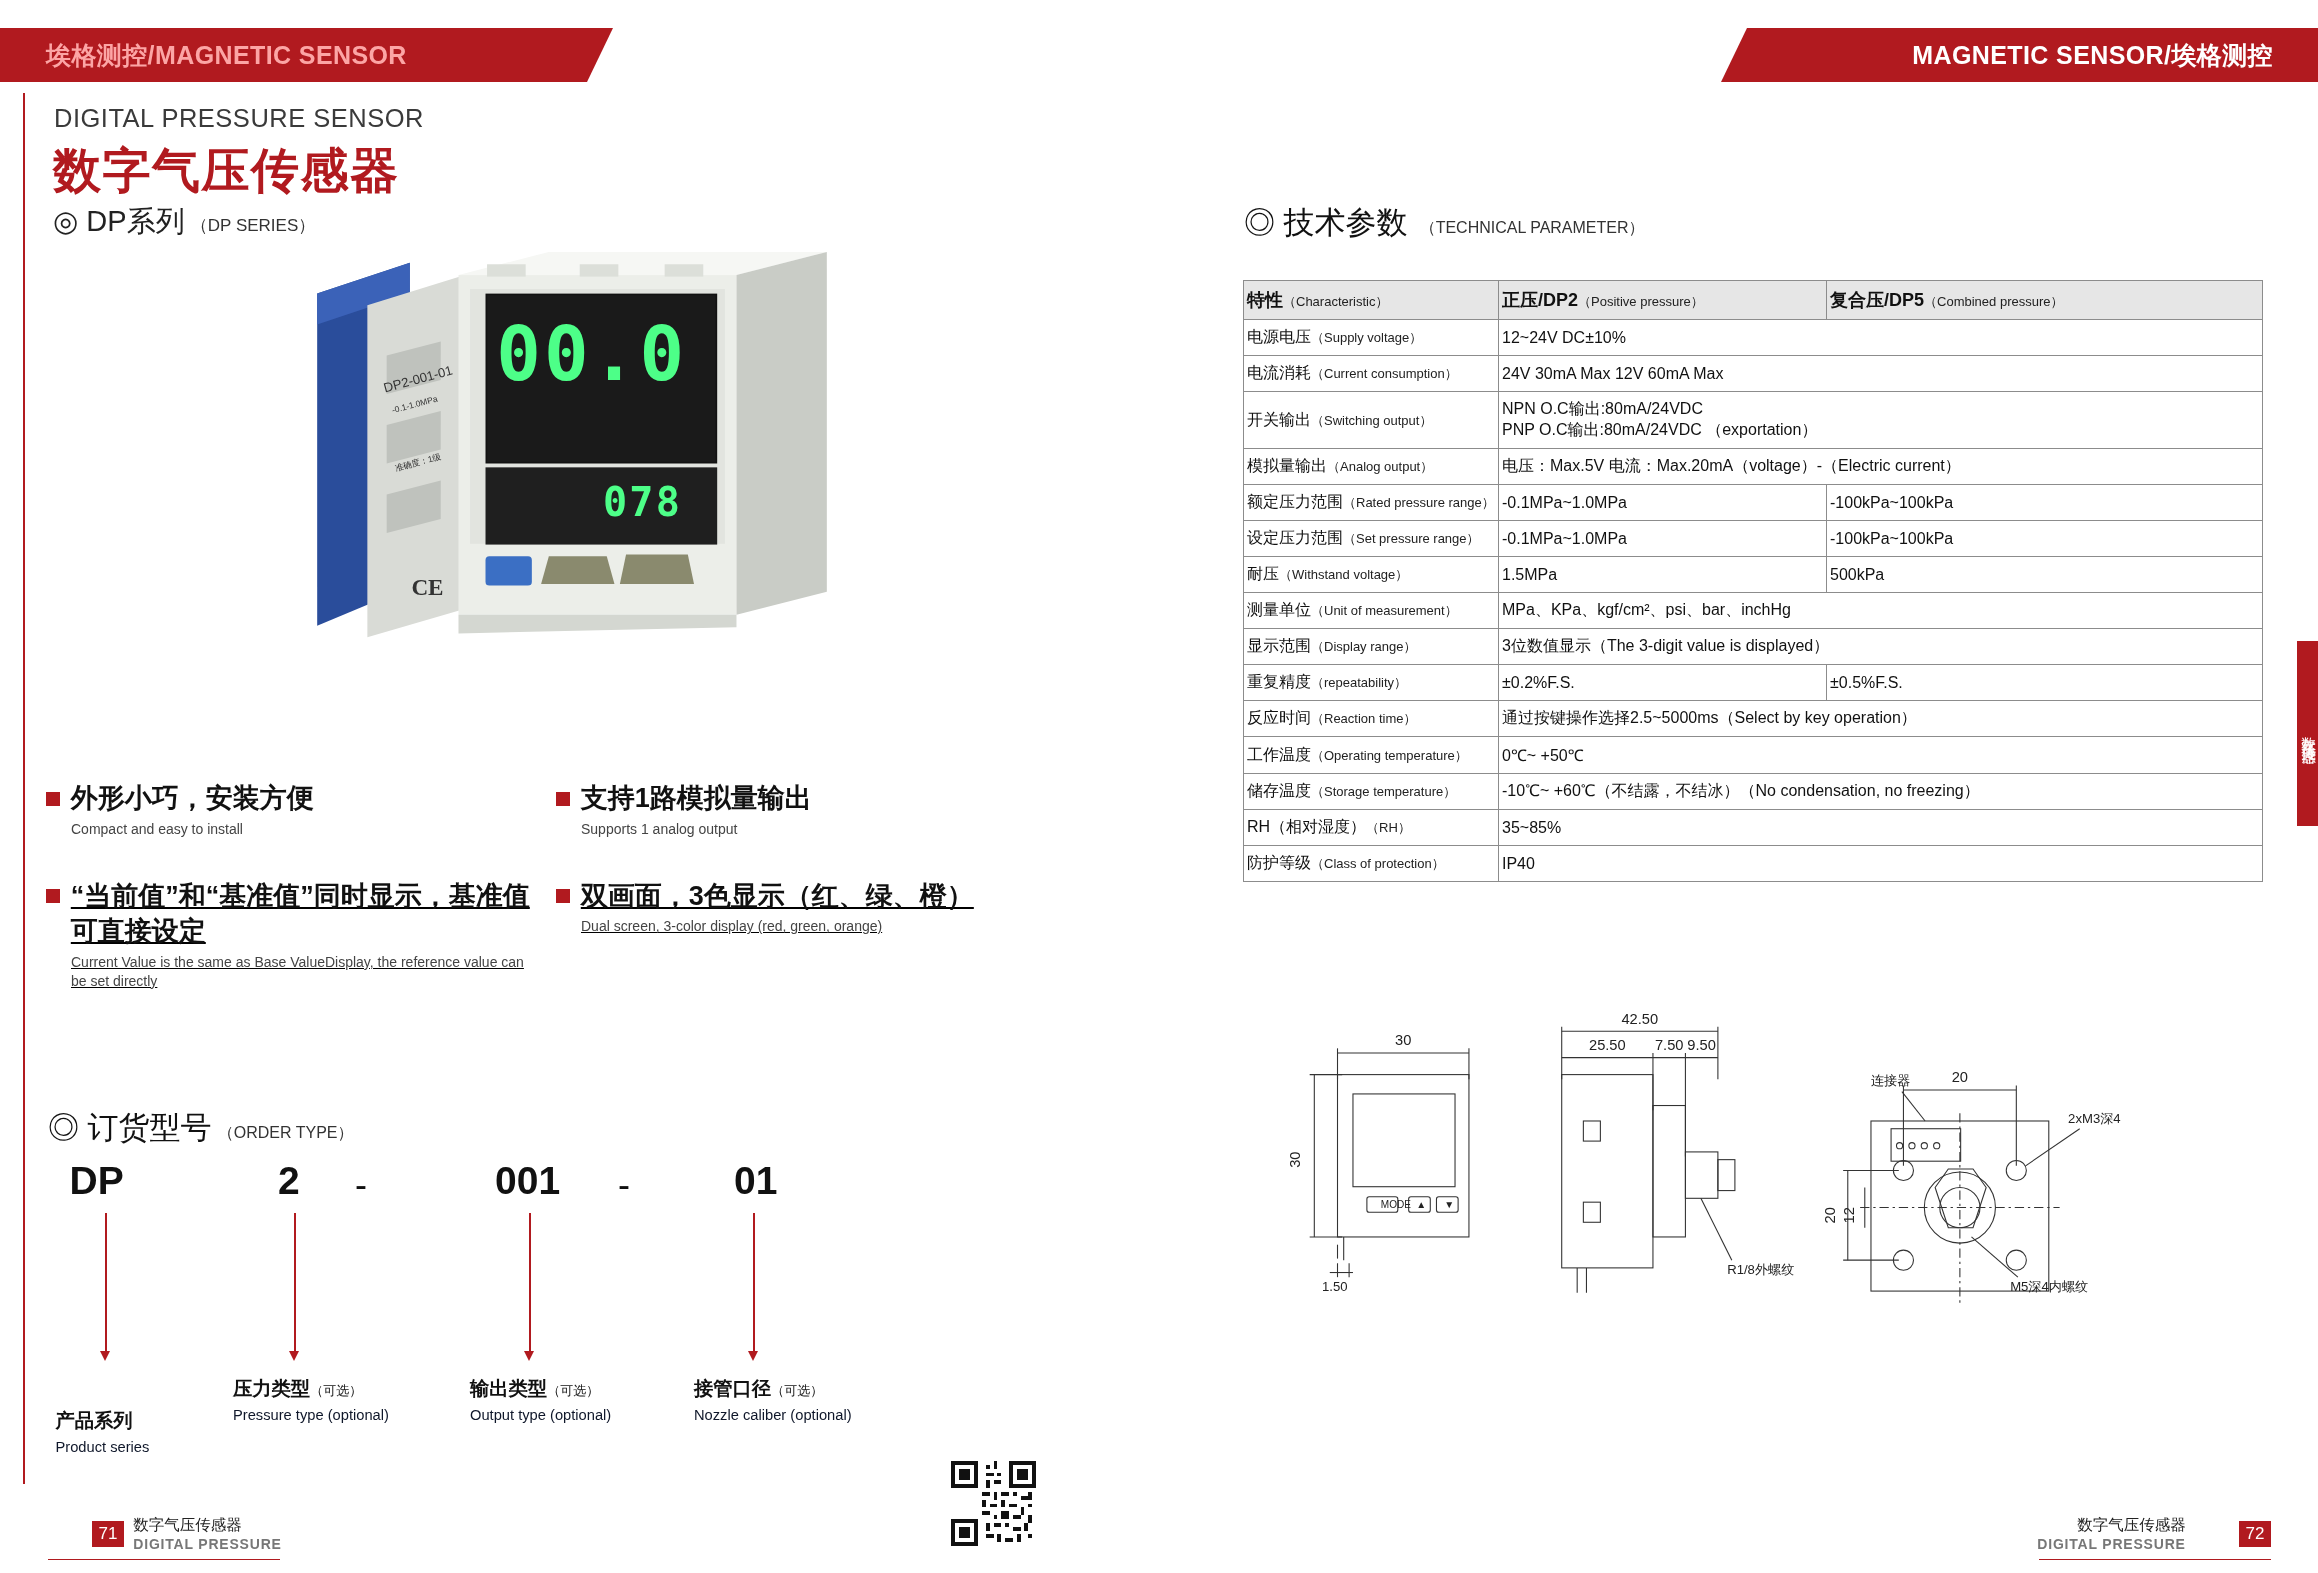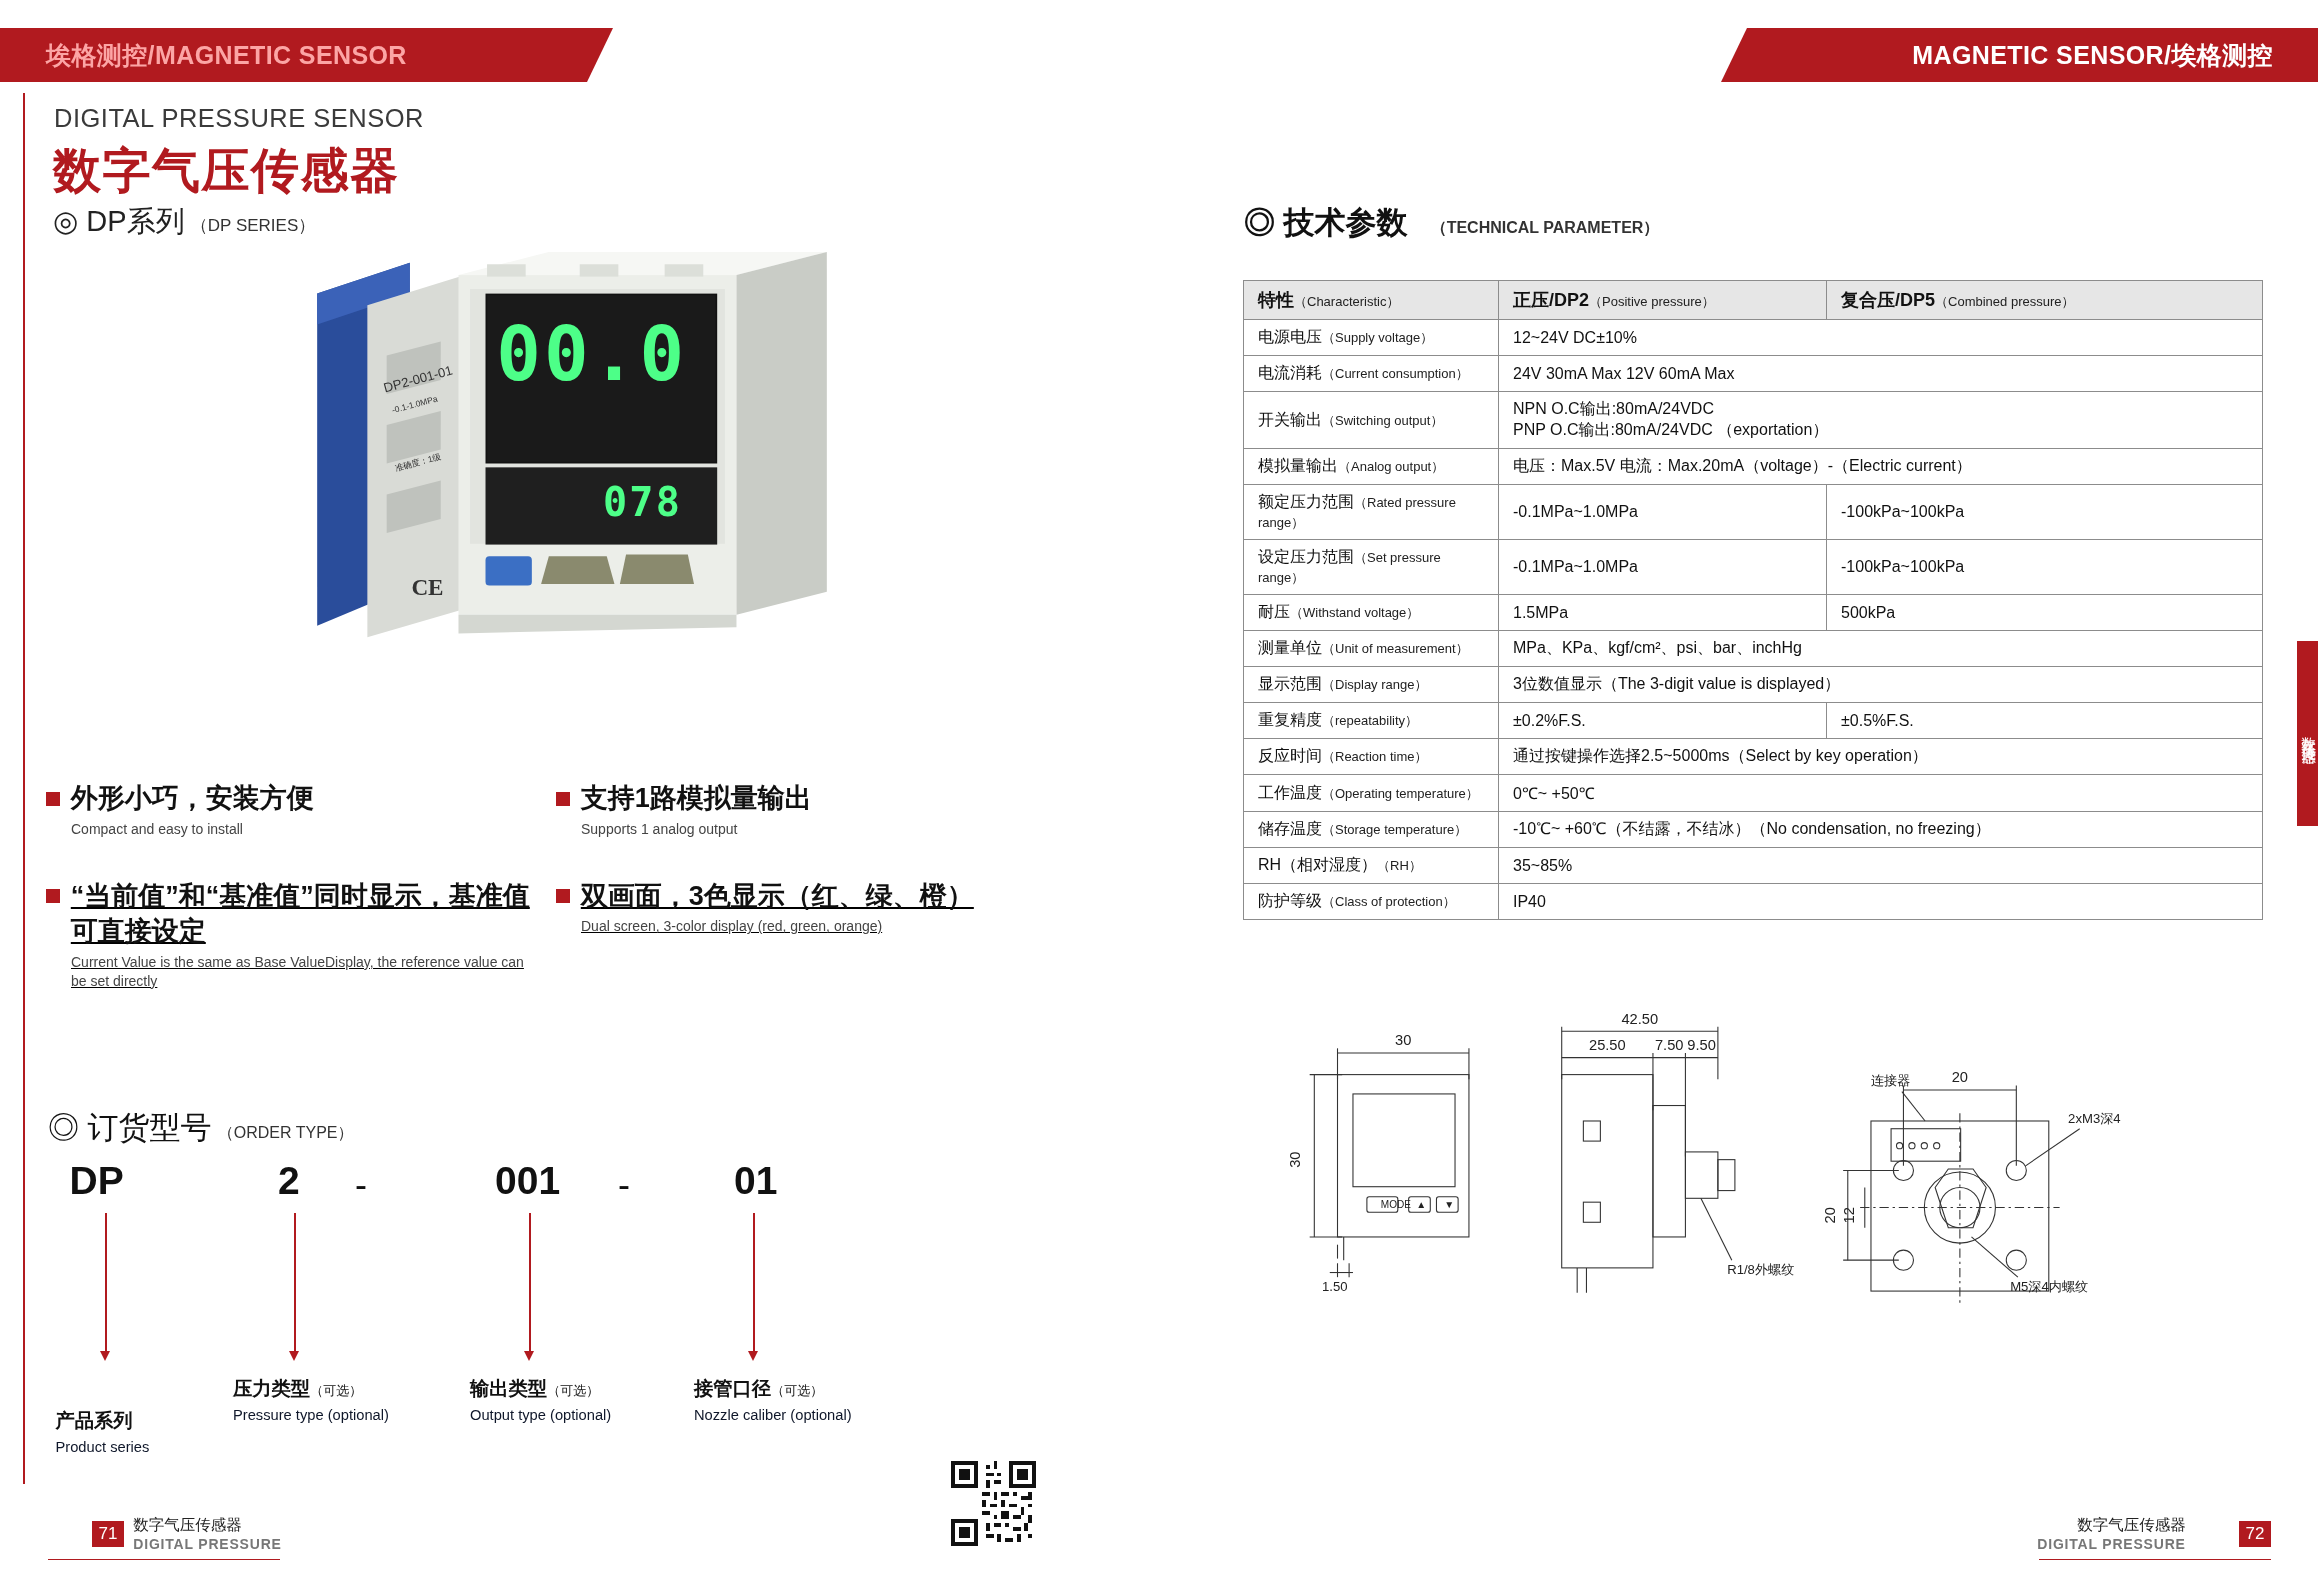--- a/index.html
+++ b/index.html
@@ -74,29 +74,29 @@
   
   .foot-left { position:absolute; left:48px; bottom:21.6px; display:flex; align-items:center; gap:9.3px; }
   .foot-num { width:32px; height:26px; background:#b11a1f; color:#fff; font-size:17px; display:flex; align-items:center; justify-content:center;margin-left:44px;}
   .foot-txt { font-size:15.5px; color:#222; }
   .foot-txt .en { display:block; font-size:14px; color:#777; letter-spacing:0.8px;font-weight:bold;}
   .foot-rule { position:absolute; left:48px; bottom:14px; width:232px; height:1.5px; background:#b11a1f; }
   .foot-right { position:absolute; right:48px; bottom:21.6px; display:flex; align-items:center; gap:9.3px; }
   .foot-rule-r { position:absolute; right:48px; bottom:14px; width:232px; height:1.5px; background:#b11a1f; }
 
   
-  .tech-head { position:absolute; left:1244px; top:202px; font-size:31px; color:#111; display:flex; align-items:baseline; gap:23px;font-weight:bold;}
+  .tech-head { position:absolute; left:1244px; top:202px; font-size:31px; color:#111; display:flex; align-items:baseline; gap:12px;}
   .tech-head .sm { font-size:16px; color:#333; }
 
   table.spec {
     position:absolute; left:1243px; top:280px; width:1020px;
     border-collapse:collapse; font-size:16px; color:#111;
   }
   table.spec td {
-    border:0.8px solid #8c8c8c; padding:7px 14px; vertical-align:middle;
+    border:0.8px solid #8c8c8c; padding:7px 3px; vertical-align:middle;
   }
   table.spec tr.hdr td { background:#e6e6e6; font-weight:bold; font-size:18px; }
   table.spec td.c1 { width:255px; }
   table.spec td.c2 { width:328px; }
   table.spec .sm { font-size:13px; color:#222; font-weight:normal;}
 
   
   .side-tab {
     position:absolute; right:0px; top:641px; width:21.6px; height:185px;
     background:#b11a1f; color:#fff; font-size:14.7px;

